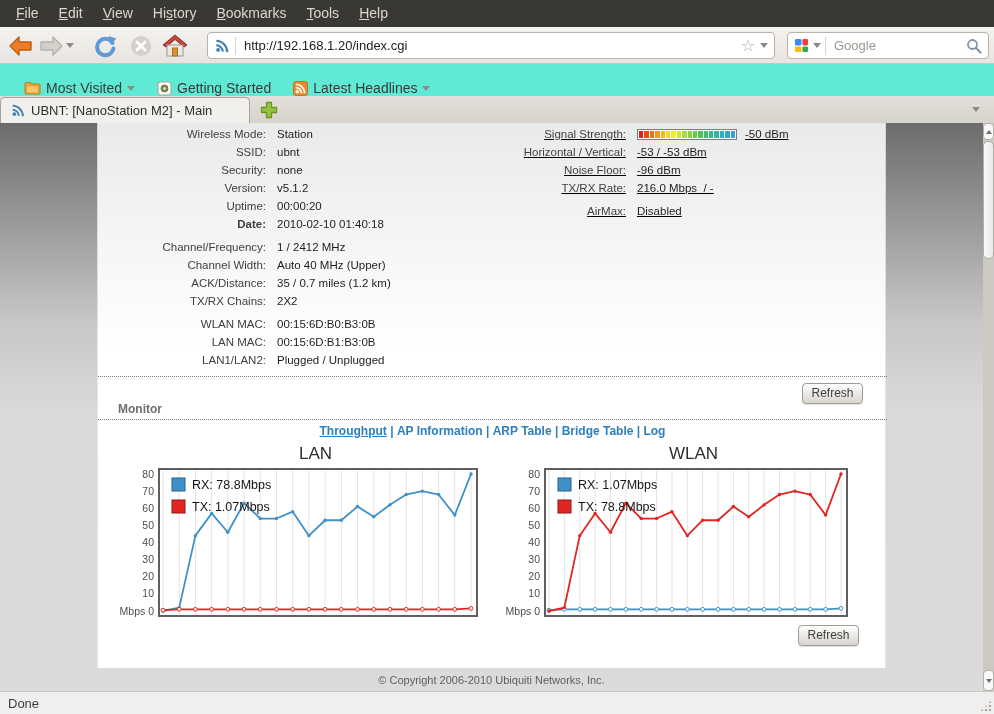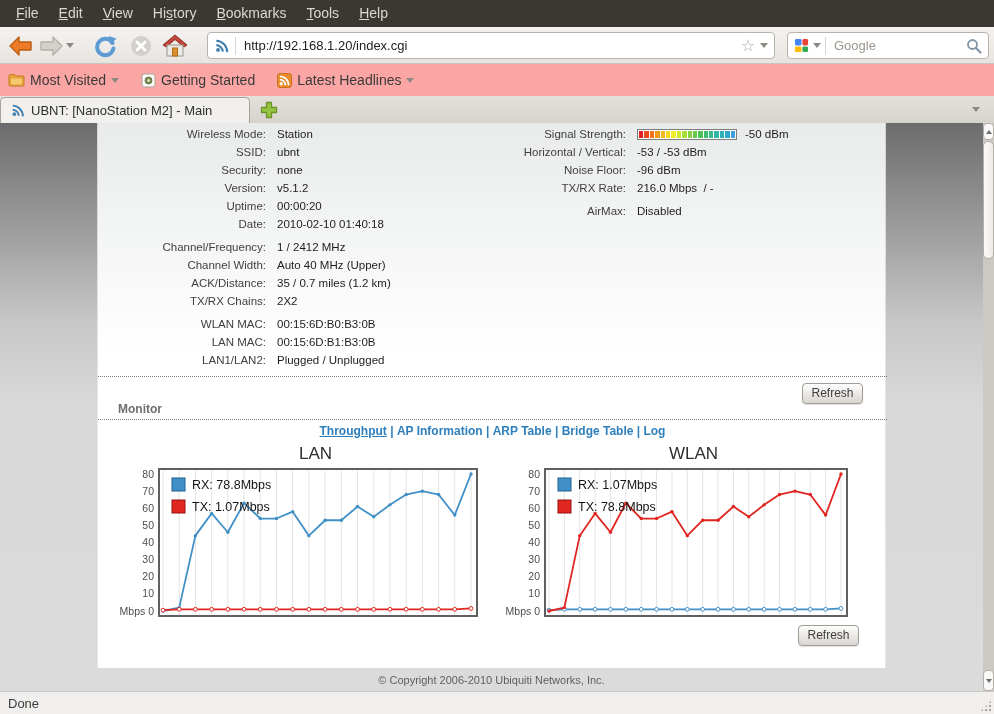--- a/index.html
+++ b/index.html
@@ -28,22 +28,22 @@
     border:1px solid #b7b2aa;border-radius:4px;display:flex;align-items:center;padding:0 6px;}
   #searchbox .divider{width:1px;height:18px;background:#d8d4cf;margin:0 6px 0 4px;}
   #search-input{flex:1;border:none;outline:none;font-family:"Liberation Sans",sans-serif;
     font-size:13px;color:#555;background:transparent;min-width:10px;}
   #search-input::placeholder{color:#9b968e;opacity:1;}
   .dd{width:0;height:0;border-left:4px solid transparent;border-right:4px solid transparent;
     border-top:5px solid #8d8983;}
   .star{font-size:16px;color:#b5b1aa;line-height:16px;margin-right:5px;}
 
   
-  #bookmarksbar{position:absolute;left:0;top:64px;width:994px;height:32px;background:#fca5a5;
-    display:flex;align-items:center;padding-left:8px;}
+  #bookmarksbar{position:absolute;left:0;top:64px;width:994px;height:32px;background:#5eead4;
+    display:flex;align-items:flex-end;padding-left:24px;}
   .bm{display:flex;align-items:center;gap:5px;margin-right:22px;font-size:14px;color:#3a3a3a;}
 
   
   #tabbar{position:absolute;left:0;top:96px;width:994px;height:27px;
     background:linear-gradient(#e4e1dc,#d6d2cc);}
   #tab-active{position:absolute;left:0;top:1px;width:250px;height:26px;background:#f2f0ed;
     border:1px solid #a8a29b;border-bottom:none;border-radius:5px 5px 0 0;
     display:flex;align-items:center;gap:6px;padding:0 10px;font-size:13px;color:#2e2e2e;}
   #newtab{position:absolute;left:260px;top:5px;width:18px;height:18px;}
   #tablist-arrow{position:absolute;right:14px;top:11px;}
@@ -52,21 +52,21 @@
   #viewport{position:absolute;left:0;top:123px;width:994px;height:568px;
     background:linear-gradient(180deg,#6c6c6c 0%,#9b9b9b 18%,#c7c7c7 35%,#d9d9d9 50%,#dbdbdb 100%);}
   #content{position:absolute;left:97px;top:0;width:789px;height:545px;
     background:linear-gradient(#e9ebeb,#ffffff 42%);
     border-left:1px solid rgba(0,0,0,0.10);border-right:1px solid rgba(0,0,0,0.10);}
   #copyright{position:absolute;left:97px;top:551px;width:789px;text-align:center;
     font-size:11px;color:#5f5f5f;}
 
   
   #status-left{position:absolute;left:0;top:2px;width:300px;}
-  #status-right{position:absolute;left:300px;top:2px;width:480px;}
+  #status-right{position:absolute;left:300px;top:2px;width:480px;text-decoration:underline;}
   .srow{display:flex;height:18px;align-items:center;font-size:11.5px;}
   .slabel{text-align:right;color:#3f3f3f;flex:none;}
   .svalue{margin-left:11px;color:#1d1d1d;white-space:pre;display:flex;align-items:center;}
   .sigbar{display:inline-flex;width:100px;height:11px;border:1px solid #7e7e7e;background:#fff;
     padding:1px;gap:1px;margin-right:8px;}
   .sigbar i{flex:1;}
 
   .dotline{position:absolute;left:0;width:789px;border-top:1px dotted #7d7d7d;height:0;}
   .refresh-btn{position:absolute;width:61px;height:21px;border:1px solid #a29c94;border-radius:4px;
     background:linear-gradient(#fefefe,#d9d5d0);font-size:12px;color:#3e3e3e;text-align:center;
@@ -232,21 +232,21 @@
           </div>
           <div class="srow">
             <div class="slabel" style="width: 168px;">Version:</div>
             <div class="svalue">v5.1.2</div>
           </div>
           <div class="srow">
             <div class="slabel" style="width: 168px;">Uptime:</div>
             <div class="svalue">00:00:20</div>
           </div>
           <div class="srow">
-            <div class="slabel" style="width: 168px;">Date:</div>
+            <div class="slabel" style="width: 168px; font-weight: bold;">Date:</div>
             <div class="svalue">2010-02-10 01:40:18</div>
           </div>
           <div class="srow" style="margin-top: 5px;">
             <div class="slabel" style="width: 168px;">Channel/Frequency:</div>
             <div class="svalue">1 / 2412 MHz</div>
           </div>
           <div class="srow">
             <div class="slabel" style="width: 168px;">Channel Width:</div>
             <div class="svalue">Auto 40 MHz (Upper)</div>
           </div>

